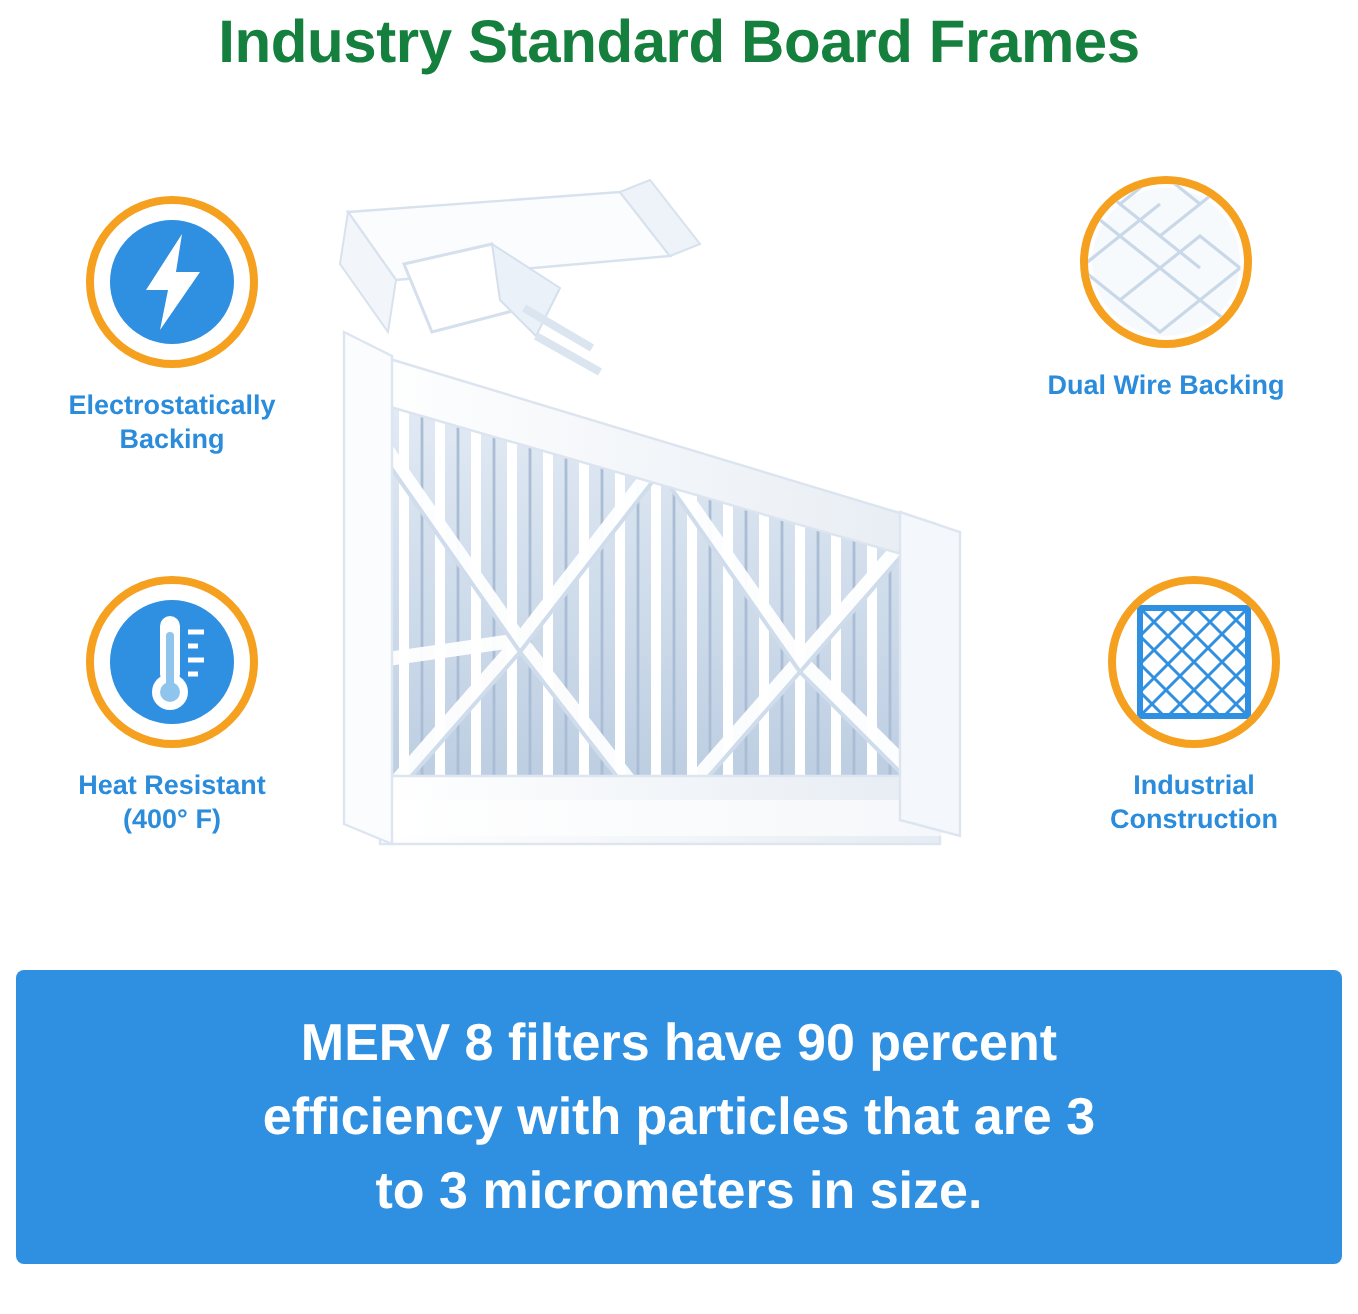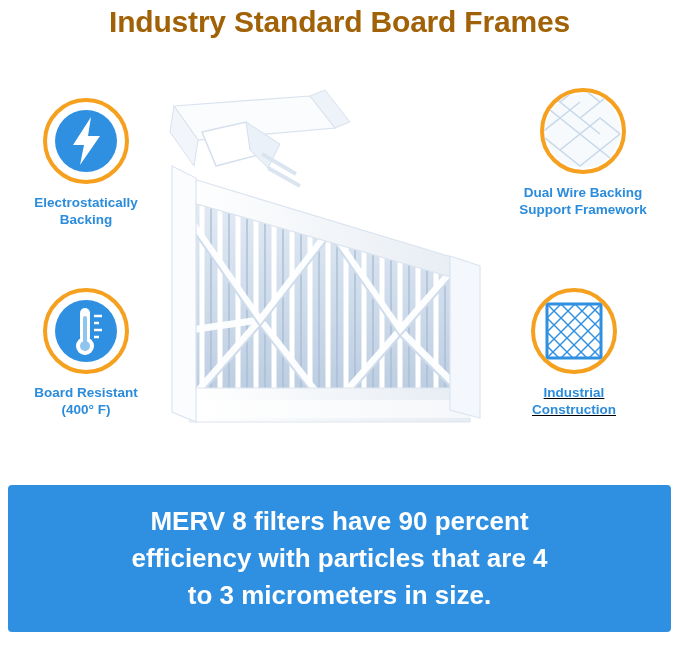--- a/index.html
+++ b/index.html
@@ -17,21 +17,21 @@
 
   
   .title {
     position: absolute;
     top: 0px;
     left: 0;
     width: 679px;
     text-align: center;
     font-size: 30px;
     font-weight: bold;
-    color: #a16207;
+    color: #15803d;
     letter-spacing: -0.2px;
     line-height: 44px;
     white-space: nowrap;
   }
 
   
   .feature {
     position: absolute;
     width: 160px;
     text-align: center;
@@ -51,21 +51,21 @@
   .feature .label {
     font-size: 13.5px;
     font-weight: bold;
     color: #2b8cdb;
     line-height: 17px;
   }
 
   #feat-electro { left: 6px;  top: 98px; }
   #feat-heat    { left: 6px;  top: 288px; }
   #feat-wire    { left: 503px; top: 88px; }
-  #feat-indust  { left: 494px; top: 288px; text-decoration: underline; }
+  #feat-indust  { left: 517px; top: 288px; }
 
   
   .product {
     position: absolute;
     left: 150px;
     top: 70px;
     width: 360px;
     height: 400px;
   }
 
@@ -211,40 +211,39 @@
       <circle cx="38" cy="54" r="5" fill="#8fc4ec"></circle>
       <g stroke="#ffffff" stroke-width="2.4">
         <line x1="47" y1="24" x2="55" y2="24"></line>
         <line x1="47" y1="31" x2="52" y2="31"></line>
         <line x1="47" y1="38" x2="55" y2="38"></line>
         <line x1="47" y1="45" x2="52" y2="45"></line>
       </g>
     </svg>
   </div>
   <div class="label">
-    <span>Board Resistant</span><br>
+    <span>Heat Resistant</span><br>
     <span>(400° F)</span>
   </div>
 </div>
 
 <div class="feature" id="feat-wire">
   <div class="ring">
     <svg width="78" height="78" viewBox="0 0 78 78">
       <circle cx="39" cy="39" r="37" fill="#f7fafd"></circle>
       <g stroke="#c8d8e8" stroke-width="1.6" fill="none">
         <path d="M-4 10 L16 26 L-4 42 M16 26 L36 10 M16 26 L36 42 L56 26 L76 42 M36 42 L56 58 L76 42"></path>
         <path d="M-4 42 L16 58 L36 42 M16 58 L36 74 L56 58 M56 58 L76 74"></path>
         <path d="M-4 -6 L16 10 L36 -6 L56 10 L76 -6"></path>
         <path d="M16 10 L36 26 L56 10 M36 26 L56 42"></path>
       </g>
     </svg>
   </div>
   <div class="label">
     <span>Dual Wire Backing</span><br>
-    <span>Support Framework</span>
   </div>
 </div>
 
 <div class="feature" id="feat-indust">
   <div class="ring">
     <svg width="78" height="78" viewBox="0 0 78 78">
       <rect x="12" y="12" width="54" height="54" fill="#ffffff" stroke="#2f8fe0" stroke-width="3"></rect>
       <g stroke="#2f8fe0" stroke-width="1.5">
         <line x1="12" y1="26" x2="26" y2="12"></line>
         <line x1="12" y1="40" x2="40" y2="12"></line>
@@ -265,16 +264,16 @@
   </div>
   <div class="label">
     <span>Industrial</span><br>
     <span>Construction</span>
   </div>
 </div>
 
 <div class="banner">
   <p>
     <span>MERV 8 filters have 90 percent</span><br>
-    <span>efficiency with particles that are 4</span><br>
+    <span>efficiency with particles that are 3</span><br>
     <span>to 3 micrometers in size.</span>
   </p>
 </div>
 
 </body></html>

